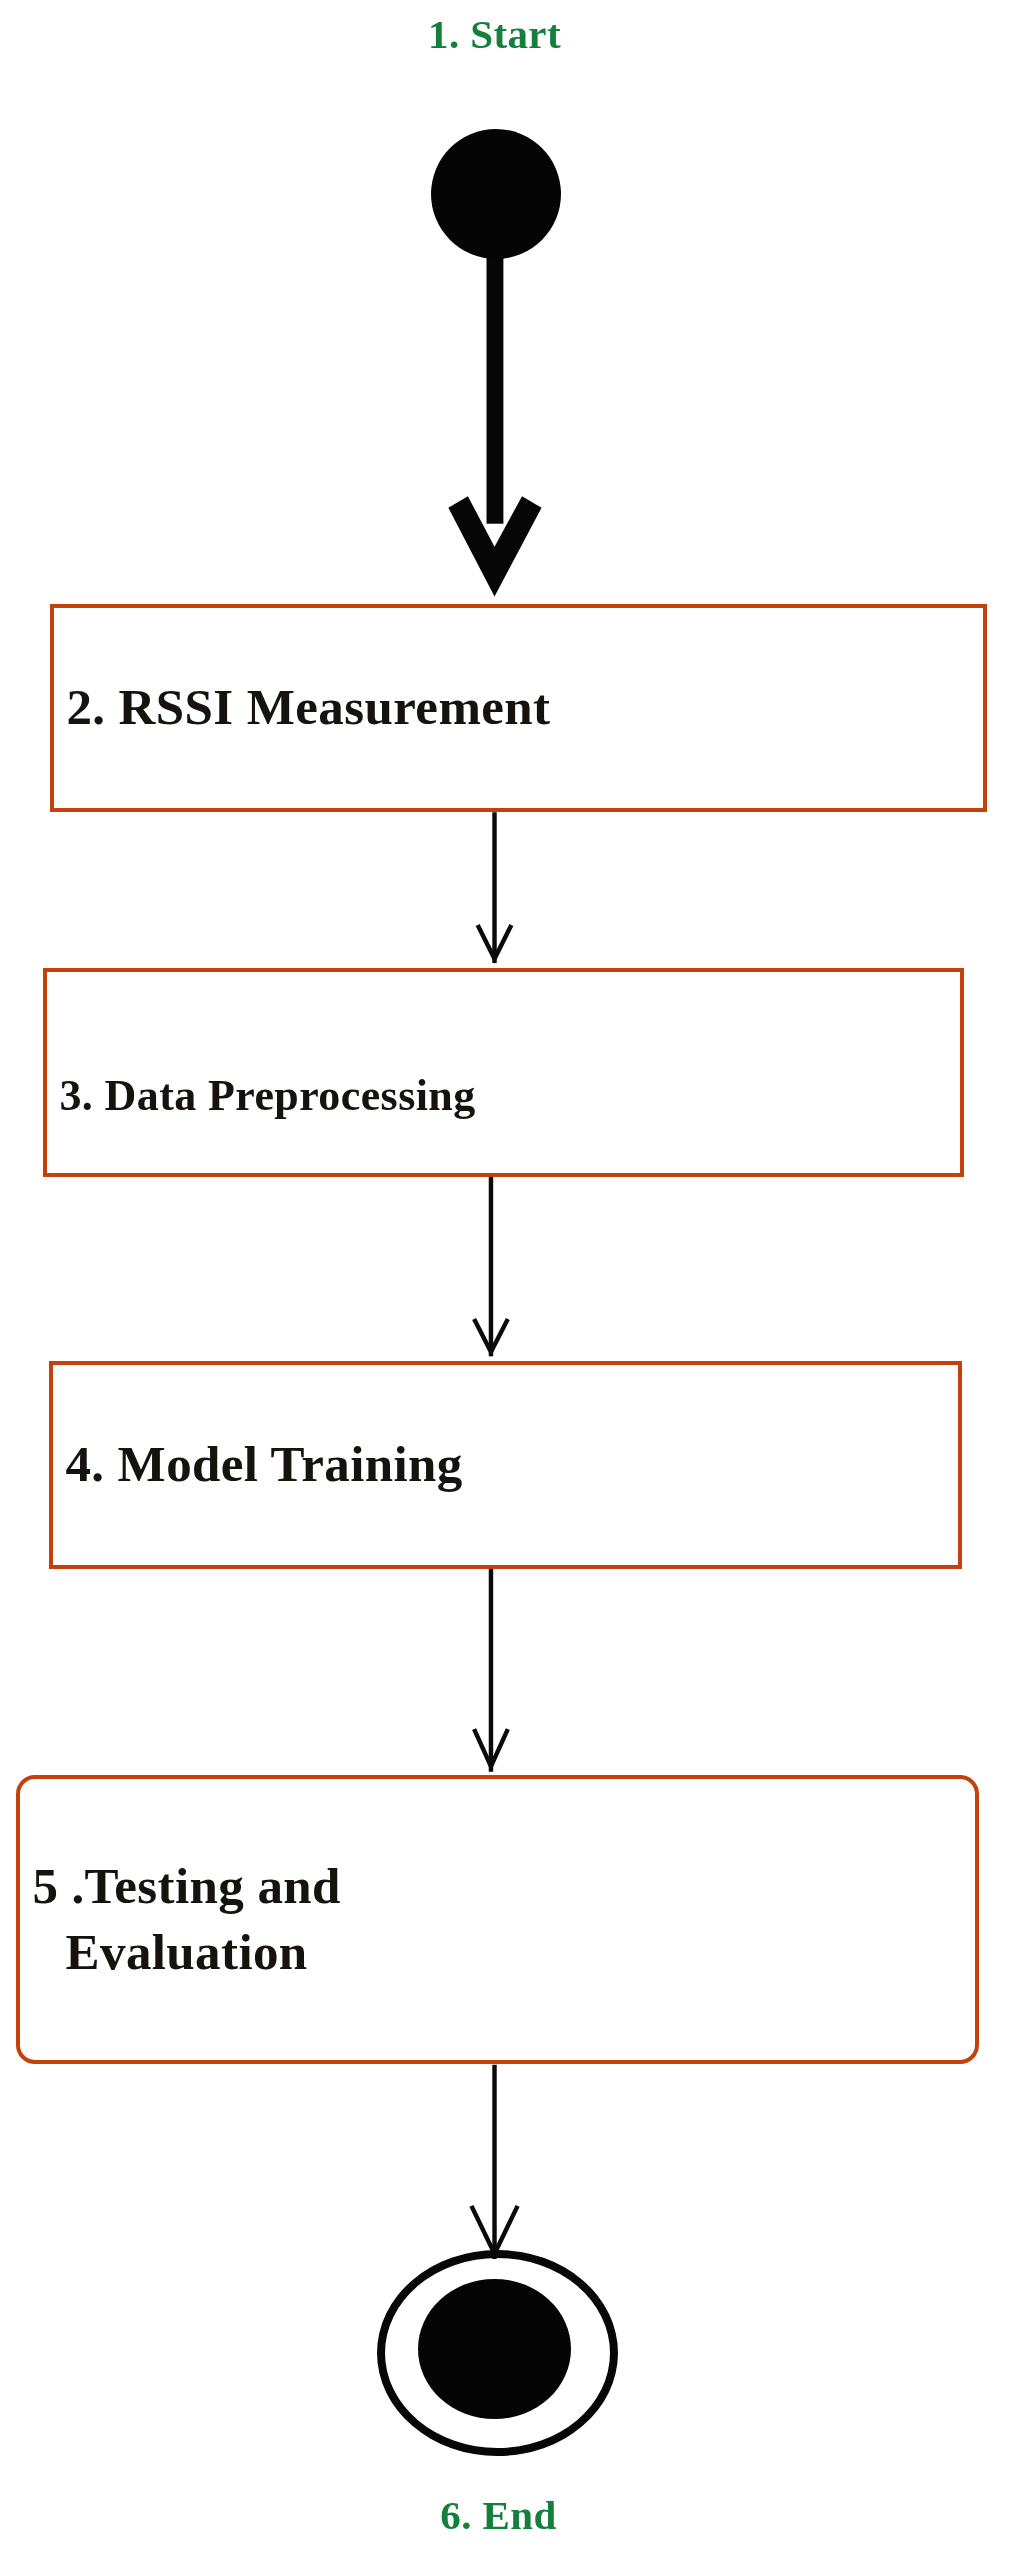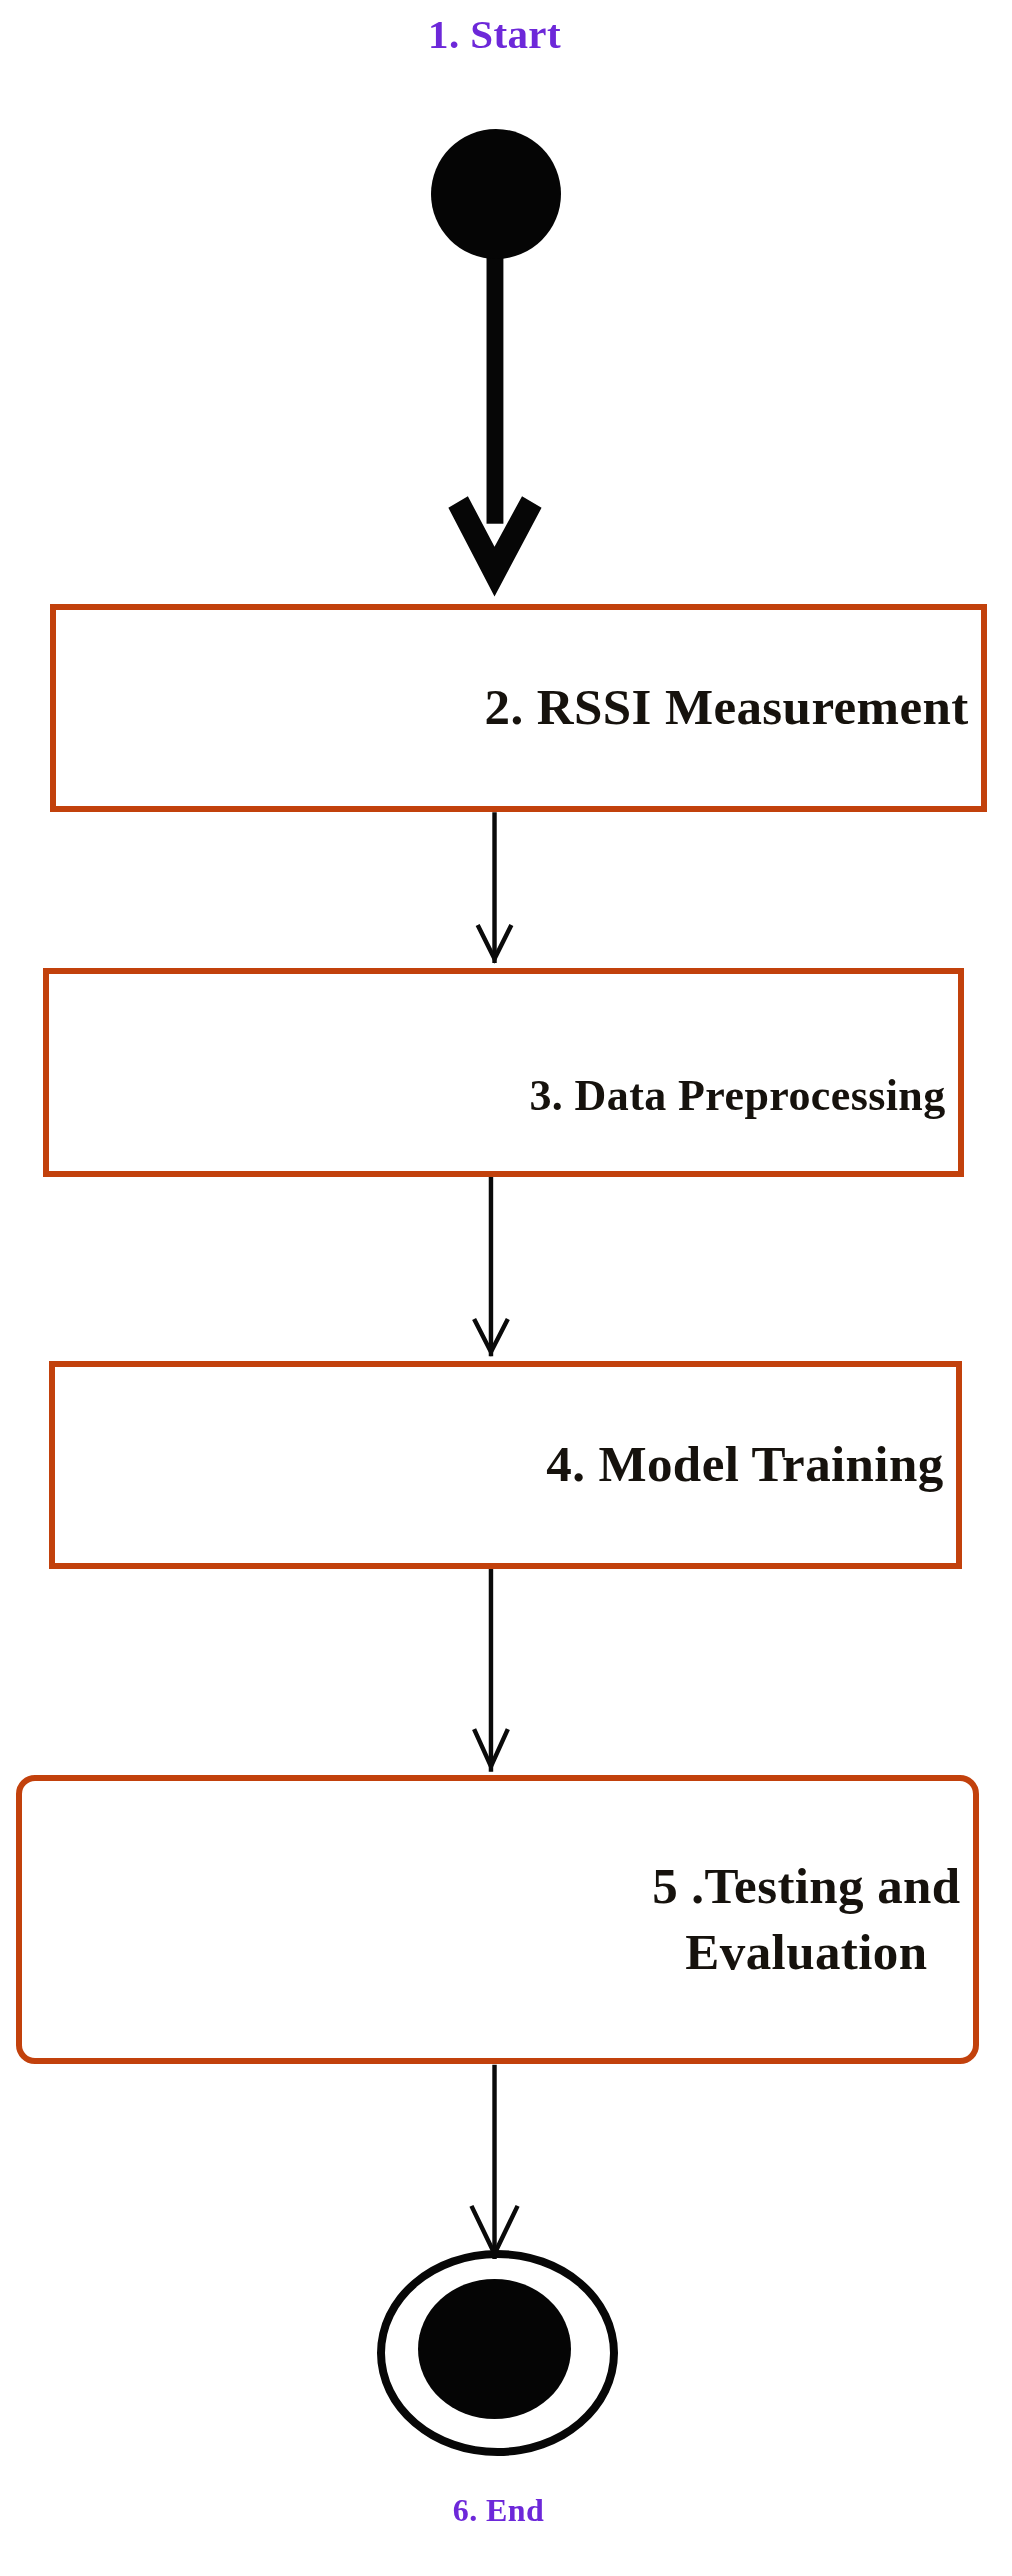--- a/index.html
+++ b/index.html
@@ -26,21 +26,21 @@
   
   .node {
     position: absolute;
     box-sizing: border-box;
   }
 
   
   .free-label {
     position: absolute;
     text-align: center;
-    color: #6d28d9;
+    color: #15803d;
     font-weight: bold;
     letter-spacing: 0.4px;
     white-space: nowrap;
     line-height: 1.05;
   }
 
   
   .start-node {
     border-radius: 50%;
     background: #050505;
@@ -53,25 +53,25 @@
     background: transparent;
   }
   .end-node-inner {
     position: absolute;
     border-radius: 50%;
     background: #050505;
   }
 
   
   .proc-box {
-    border: 6px solid #c2410c;
+    border: 4px solid #c2410c;
     background: #ffffff;
     display: flex;
     align-items: center;
-    justify-content: flex-end;
+    justify-content: flex-start;
     text-align: center;
   }
   .proc-box .proc-label {
     color: #16120d;
     font-weight: bold;
     line-height: 1.28;
     letter-spacing: 0.4px;
     padding: 0 12.4px;
   }
 
@@ -138,16 +138,16 @@
     <span class="proc-label" style="font-size:51px;">
       <span>5 .Testing and</span><br>
       <span>Evaluation</span>
     </span>
   </div>
 
   <div class="node end-node" style="left:377px; top:2250px; width:241px; height:206px;">
     <div class="end-node-inner" style="left:33px; top:21px; width:153px; height:140px;"></div>
   </div>
 
-  <div class="free-label" style="left:280px; top:2494px; width:437px; font-size:32px;">6. End</div>
+  <div class="free-label" style="left:280px; top:2494px; width:437px; font-size:41px;">6. End</div>
 
 </div>
 
 
 </body></html>

